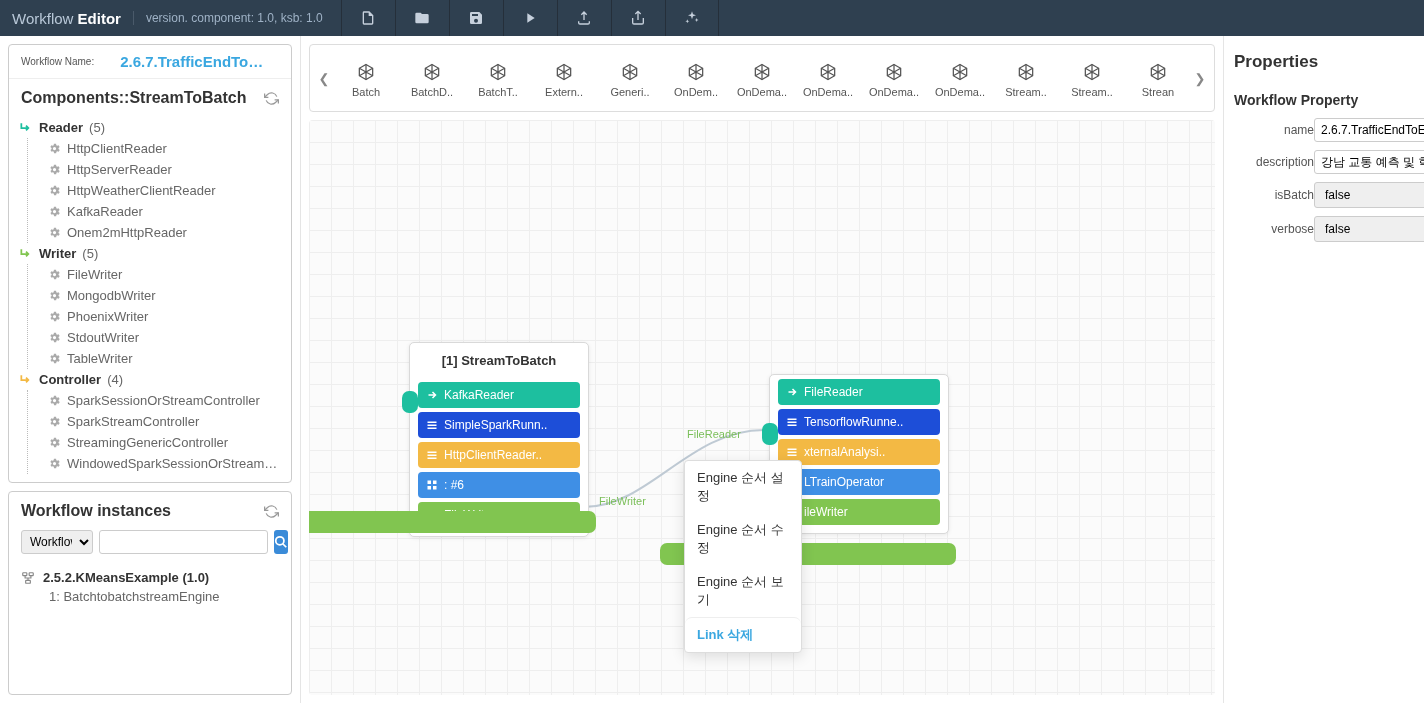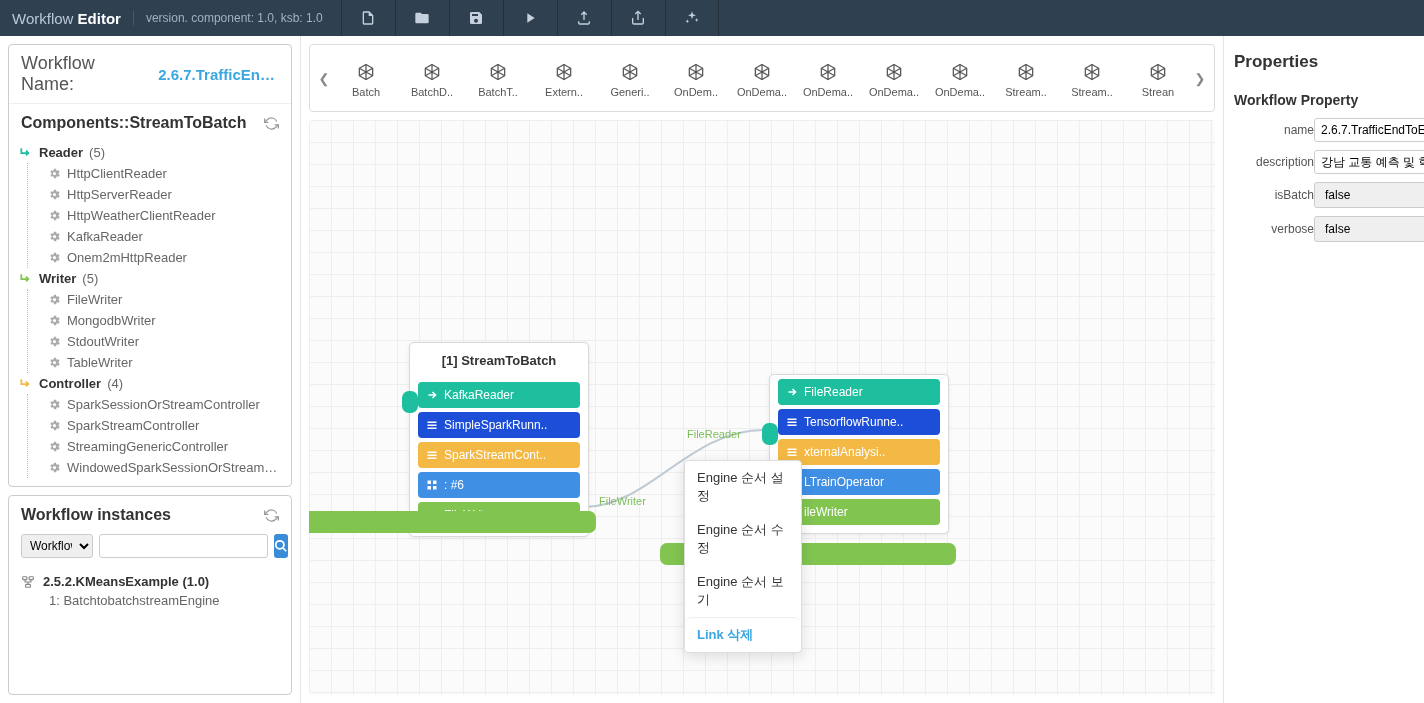--- a/index.html
+++ b/index.html
@@ -10,21 +10,21 @@
 .header .logo .bold { font-weight: 700; }
 .header .version { color: #9fb2c6; font-size: 12px; border-left: 1px solid #4a5a6a; padding-left: 12px; }
 .header .toolbar { display: flex; margin-left: 18px; }
 .header .tbtn { width: 54px; height: 36px; display: flex; align-items: center; justify-content: center; border-left: 1px solid #252f3a; cursor: pointer; color: #c6d0dc; }
 .header .tbtn:last-child { border-right: 1px solid #252f3a; }
 .header .tbtn svg { width: 16px; height: 16px; }
 .main { display: flex; height: calc(100vh - 36px); }
 .left { width: 300px; padding: 8px; display: flex; flex-direction: column; gap: 8px; }
 .panel { border: 1px solid #ccc; border-radius: 4px; background: #fff; }
 .wf-name-row { padding: 8px 12px; display:flex; align-items:center; gap:6px; border-bottom:1px solid #eee;}
-.wf-name-label { color:#555; font-size:18px;}
+.wf-name-label { color:#555; font-size:10px;}
 .wf-name-val { color:#3aa7e0; font-weight:600; font-size:15px; overflow:hidden; text-overflow:ellipsis; white-space:nowrap;margin-left:20px;}
 .comp-title { font-size: 16px; font-weight: 700; padding: 10px 12px 6px; display:flex; justify-content:space-between; align-items:center;}
 .tree { padding: 4px 4px 8px 4px; max-height: 405px; overflow: auto; font-size: 13px; }
 .tree ul { list-style: none; padding-left: 20px; }
 .tree > ul { padding-left: 6px; }
 .tree .cat { display: flex; align-items: center; gap: 6px; padding: 3px 0; font-weight: 700; color: #333; }
 .tree .cat .count { font-weight: 400; color: #666; }
 .tree .leaf { display: flex; align-items: center; gap: 6px; padding: 3px 0; color: #666; cursor: pointer; }
 .tree .dash { border-left: 1px dotted #bbb; margin-left: 8px; }
 .cat-icon { width: 14px; height: 14px; }
@@ -212,20 +212,28 @@
                       <path d="M19.4 13a7.5 7.5 0 0 0 0-2l2.1-1.6-2-3.4-2.5 1a7.6 7.6 0 0 0-1.7-1l-.4-2.6h-4l-.4 2.6a7.6 7.6 0 0 0-1.7 1l-2.5-1-2 3.4L6.6 11a7.5 7.5 0 0 0 0 2l-2.1 1.6 2 3.4 2.5-1c.5.4 1.1.7 1.7 1l.4 2.6h4l.4-2.6c.6-.3 1.2-.6 1.7-1l2.5 1 2-3.4L19.4 13zM12 15a3 3 0 1 1 0-6 3 3 0 0 1 0 6z"></path>
                     </svg>
                     <span>MongodbWriter</span>
                   </div>
                 </li>
                 <li>
                   <div class="leaf">
                     <svg class="gear-icon" viewBox="0 0 24 24" fill="currentColor">
                       <path d="M19.4 13a7.5 7.5 0 0 0 0-2l2.1-1.6-2-3.4-2.5 1a7.6 7.6 0 0 0-1.7-1l-.4-2.6h-4l-.4 2.6a7.6 7.6 0 0 0-1.7 1l-2.5-1-2 3.4L6.6 11a7.5 7.5 0 0 0 0 2l-2.1 1.6 2 3.4 2.5-1c.5.4 1.1.7 1.7 1l.4 2.6h4l.4-2.6c.6-.3 1.2-.6 1.7-1l2.5 1 2-3.4L19.4 13zM12 15a3 3 0 1 1 0-6 3 3 0 0 1 0 6z"></path>
                     </svg>
+                    <span>PhoenixWriter</span>
+                  </div>
+                </li>
+                <li>
+                  <div class="leaf">
+                    <svg class="gear-icon" viewBox="0 0 24 24" fill="currentColor">
+                      <path d="M19.4 13a7.5 7.5 0 0 0 0-2l2.1-1.6-2-3.4-2.5 1a7.6 7.6 0 0 0-1.7-1l-.4-2.6h-4l-.4 2.6a7.6 7.6 0 0 0-1.7 1l-2.5-1-2 3.4L6.6 11a7.5 7.5 0 0 0 0 2l-2.1 1.6 2 3.4 2.5-1c.5.4 1.1.7 1.7 1l.4 2.6h4l.4-2.6c.6-.3 1.2-.6 1.7-1l2.5 1 2-3.4L19.4 13zM12 15a3 3 0 1 1 0-6 3 3 0 0 1 0 6z"></path>
+                    </svg>
                     <span>StdoutWriter</span>
                   </div>
                 </li>
                 <li>
                   <div class="leaf">
                     <svg class="gear-icon" viewBox="0 0 24 24" fill="currentColor">
                       <path d="M19.4 13a7.5 7.5 0 0 0 0-2l2.1-1.6-2-3.4-2.5 1a7.6 7.6 0 0 0-1.7-1l-.4-2.6h-4l-.4 2.6a7.6 7.6 0 0 0-1.7 1l-2.5-1-2 3.4L6.6 11a7.5 7.5 0 0 0 0 2l-2.1 1.6 2 3.4 2.5-1c.5.4 1.1.7 1.7 1l.4 2.6h4l.4-2.6c.6-.3 1.2-.6 1.7-1l2.5 1 2-3.4L19.4 13zM12 15a3 3 0 1 1 0-6 3 3 0 0 1 0 6z"></path>
                     </svg>
                     <span>TableWriter</span>
                   </div>
@@ -460,21 +468,21 @@
               <rect x="3" y="17" width="18" height="3"></rect>
             </svg>
             <span>SimpleSparkRunn..</span>
           </div>
           <div class="nrow c-yellow">
             <svg width="12" height="12" viewBox="0 0 24 24" fill="#fff">
               <rect x="3" y="5" width="18" height="3"></rect>
               <rect x="3" y="11" width="18" height="3"></rect>
               <rect x="3" y="17" width="18" height="3"></rect>
             </svg>
-            <span>SparkStreamCont..</span>
+            <span>HttpClientReader..</span>
           </div>
           <div class="nrow c-blue">
             <svg width="12" height="12" viewBox="0 0 24 24" fill="#fff">
               <rect x="3" y="3" width="7" height="7"></rect>
               <rect x="14" y="3" width="7" height="7"></rect>
               <rect x="3" y="14" width="7" height="7"></rect>
               <rect x="14" y="14" width="7" height="7"></rect>
             </svg>
             <span>: #6</span>
           </div>

